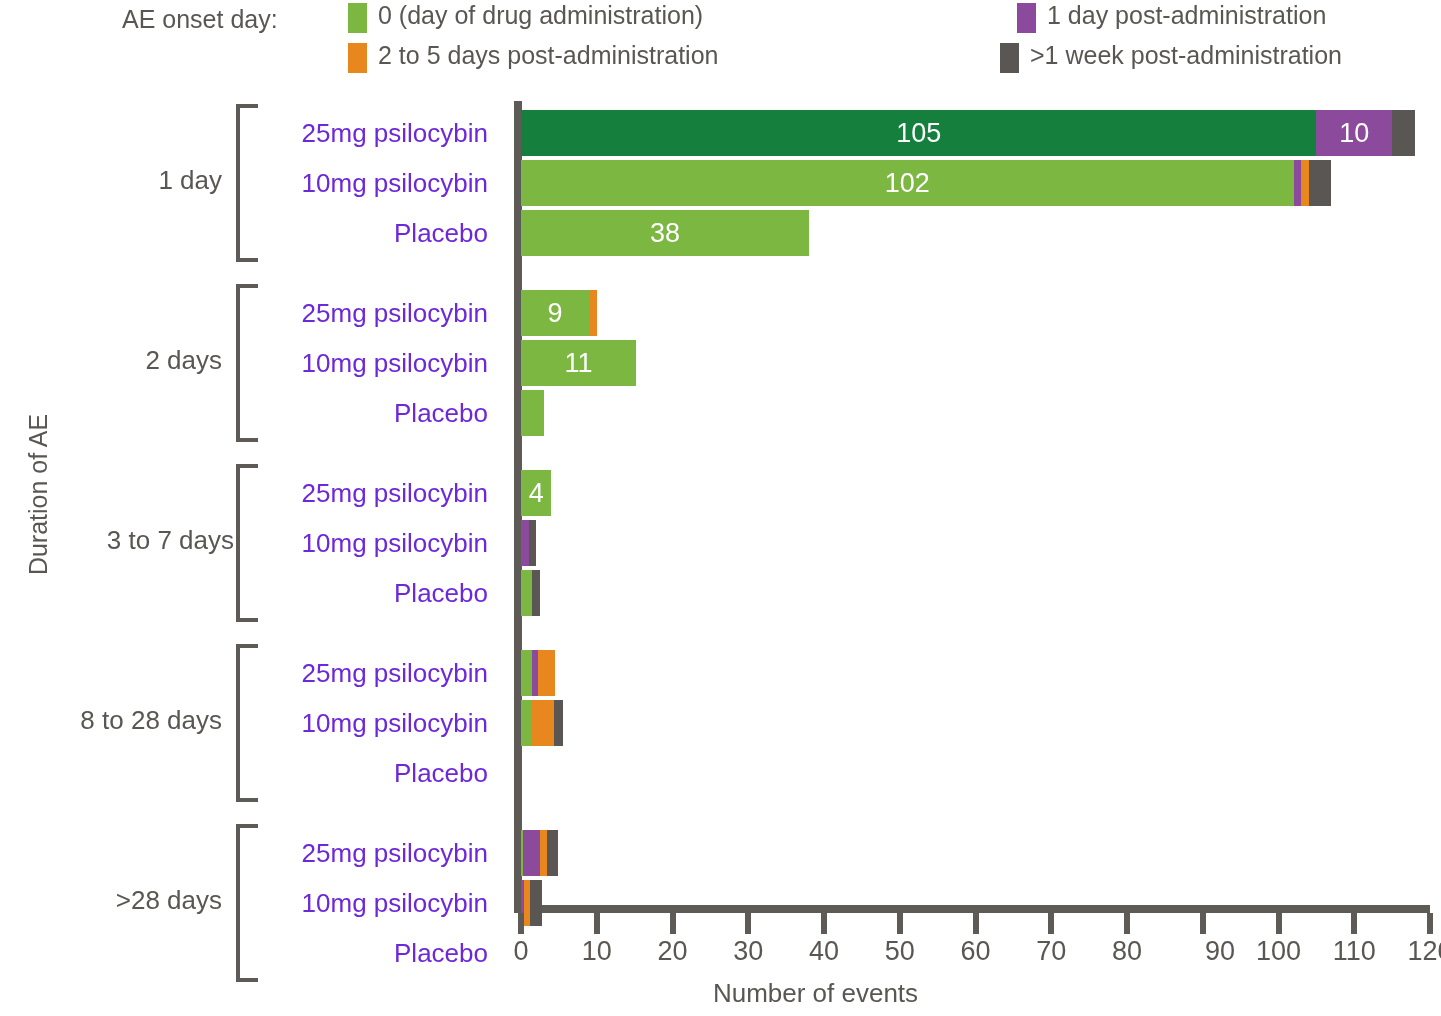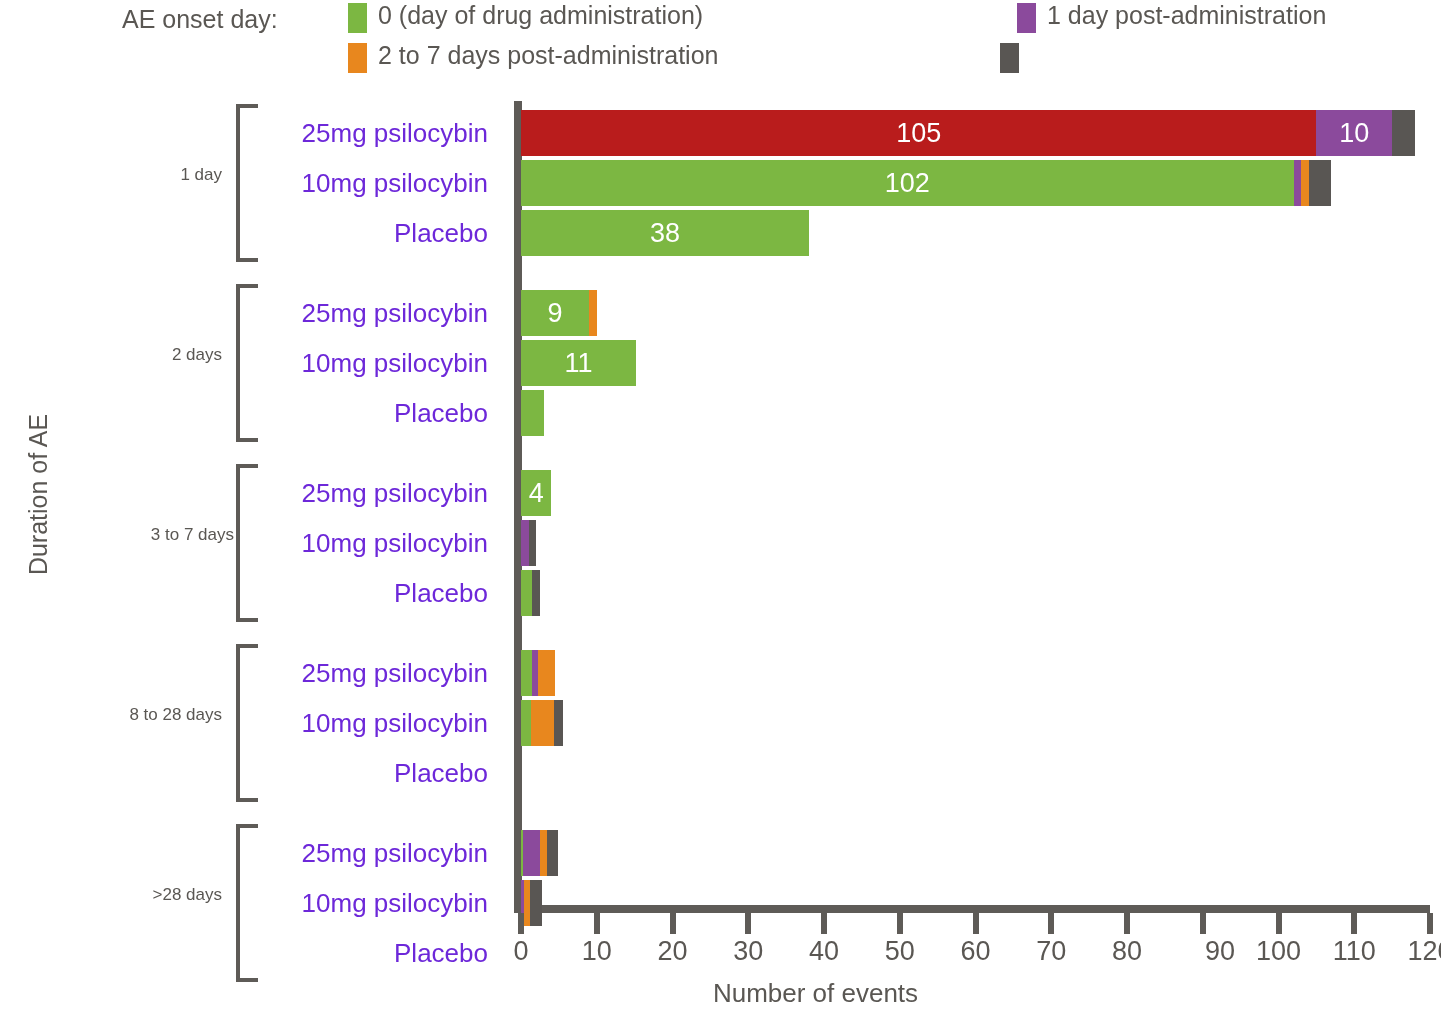--- a/index.html
+++ b/index.html
@@ -36,21 +36,21 @@
   }
 
   
   #yaxis{position:absolute;left:514px;top:101px;width:8px;height:812px;background:#5e5b57;}
   #xaxis{position:absolute;left:514px;top:905px;width:916px;height:8px;background:#5e5b57;}
 
   
   .bracket{position:absolute;width:22px;border:4px solid #5e5b57;border-right:none;box-sizing:border-box;}
 
   
-  .group-label{position:absolute;text-align:right;font-size:17px;color:#5a5753;white-space:nowrap;}
+  .group-label{position:absolute;text-align:right;font-size:26px;color:#5a5753;white-space:nowrap;}
 
   
   .series-label{position:absolute;text-align:right;font-size:26px;color:#6d28d9;white-space:nowrap;right:1px;}
 
   
   .bar-row{position:absolute;left:521px;height:46px;display:flex;}
   .seg{height:100%;position:relative;}
   .seg-value{
     position:absolute;top:50%;left:50%;transform:translate(-50%,-50%);
     color:#ffffff;font-size:27px;white-space:nowrap;
@@ -74,25 +74,26 @@
     <span class="legend-label">0 (day of drug administration)</span>
   </div>
 
   <div class="legend-item" id="li1">
     <span class="legend-swatch" style="background: rgb(139, 74, 156);"></span>
     <span class="legend-label">1 day post-administration</span>
   </div>
 
   <div class="legend-item" id="li2">
     <span class="legend-swatch" style="background: rgb(232, 135, 30);"></span>
-    <span class="legend-label">2 to 7 days post-administration</span>
+    <span class="legend-label">2 to 5 days post-administration</span>
   </div>
 
   <div class="legend-item" id="li3">
     <span class="legend-swatch" style="background: rgb(89, 86, 83);"></span>
+    <span class="legend-label">&gt;1 week post-administration</span>
   </div>
 </div>
 
 <div id="plot">
   <div id="ylabel">Duration of AE</div>
   <div id="yaxis"></div>
   <div id="xaxis"></div>
 
   <div id="brackets">
       <div class="bracket" style="left: 236px; top: 104px; height: 158px;"></div>
@@ -120,21 +121,21 @@
       <div class="series-label" style="top: 578px; width: 470px; left: 18px;">Placebo</div>
       <div class="series-label" style="top: 658px; width: 470px; left: 18px;">25mg psilocybin</div>
       <div class="series-label" style="top: 708px; width: 470px; left: 18px;">10mg psilocybin</div>
       <div class="series-label" style="top: 758px; width: 470px; left: 18px;">Placebo</div>
       <div class="series-label" style="top: 838px; width: 470px; left: 18px;">25mg psilocybin</div>
       <div class="series-label" style="top: 888px; width: 470px; left: 18px;">10mg psilocybin</div>
       <div class="series-label" style="top: 938px; width: 470px; left: 18px;">Placebo</div>
     </div>
   <div id="bars">
       <div class="bar-row" style="top: 110px;">
-        <div class="seg" style="width: 795.375px; background: #b91c1c;">
+        <div class="seg" style="width: 795.375px; background: #15803d;">
           <span class="seg-value">105</span>
         </div>
         <div class="seg" style="width: 75.75px; background: rgb(139, 74, 156);">
           <span class="seg-value">10</span>
         </div>
         <div class="seg" style="width: 22.725px; background: rgb(89, 86, 83);"></div>
       </div>
       <div class="bar-row" style="top: 160px;">
         <div class="seg" style="width: 772.65px; background: rgb(124, 183, 66);">
           <span class="seg-value">102</span>

